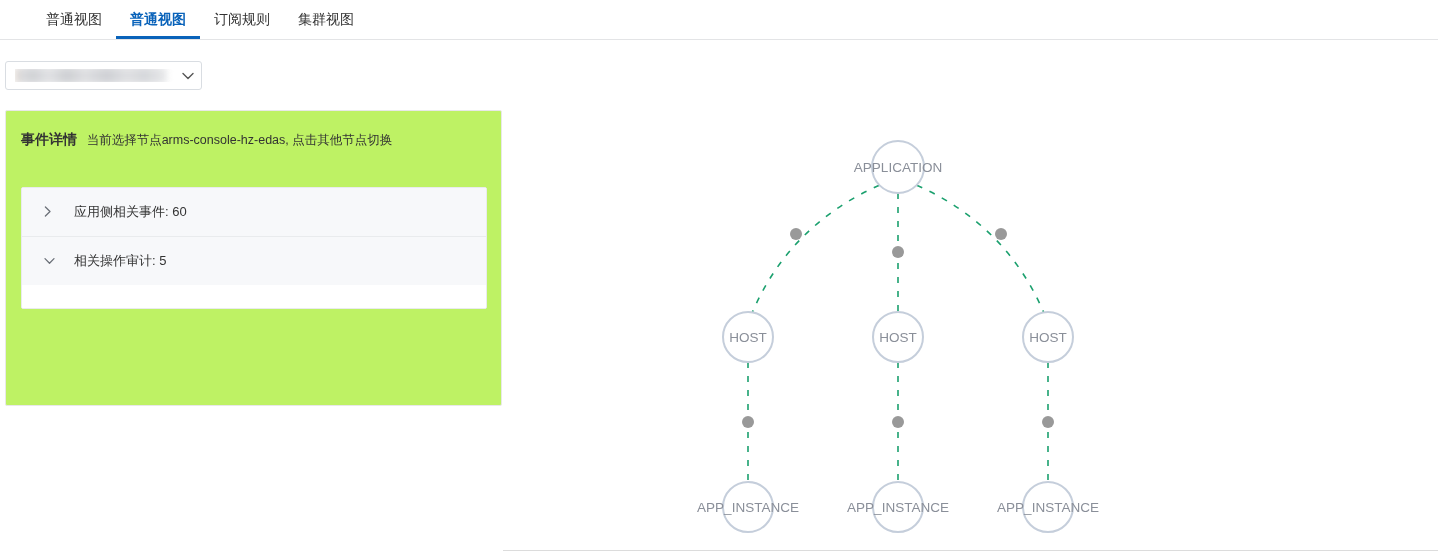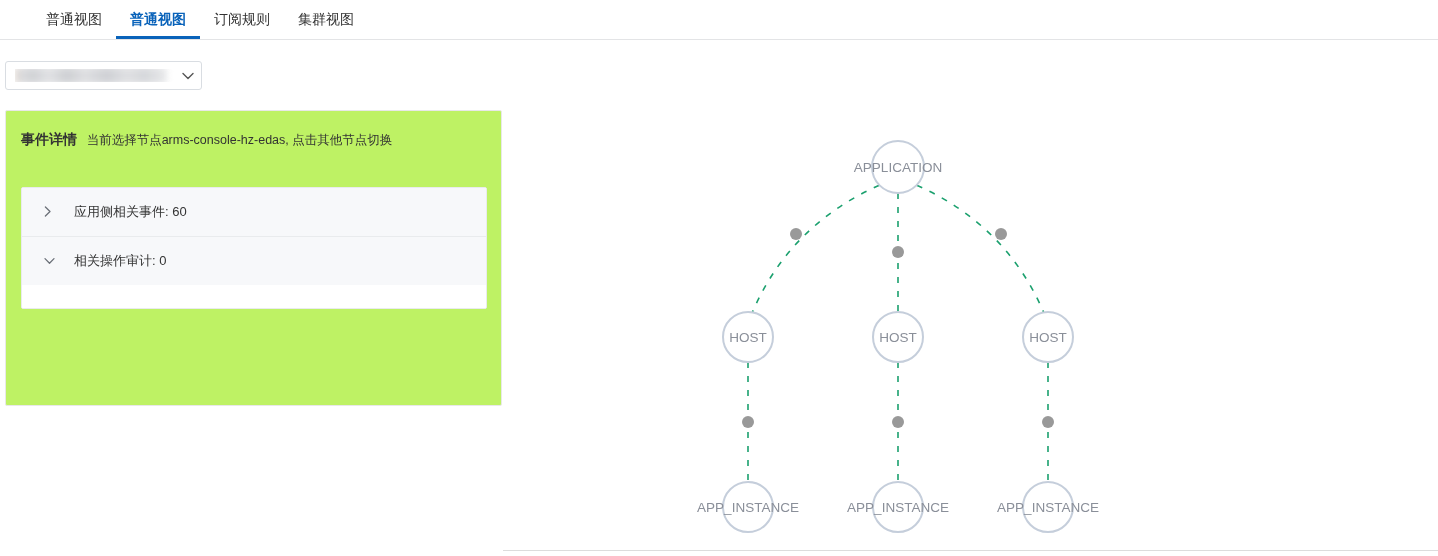--- a/index.html
+++ b/index.html
@@ -245,21 +245,21 @@
     </div>
 
 
     <div class="acc-item">
       <div class="acc-head">
         <span class="acc-arrow">
           <svg width="11" height="8" viewBox="0 0 11 8" aria-hidden="true">
             <path d="M1 1.6 L5.5 6.2 L10 1.6" fill="none" stroke="#6b7078" stroke-width="1.3" stroke-linecap="round" stroke-linejoin="round"></path>
           </svg>
         </span>
-        <span class="acc-label">相关操作审计: 0</span>
+        <span class="acc-label">相关操作审计: 5</span>
       </div>
       <div class="acc-body tall"></div>
     </div>
 
   </div>
 </div>
 
 <div class="topology">
   <svg id="topo-svg" width="935" height="509" viewBox="0 0 935 509">
       <g>

